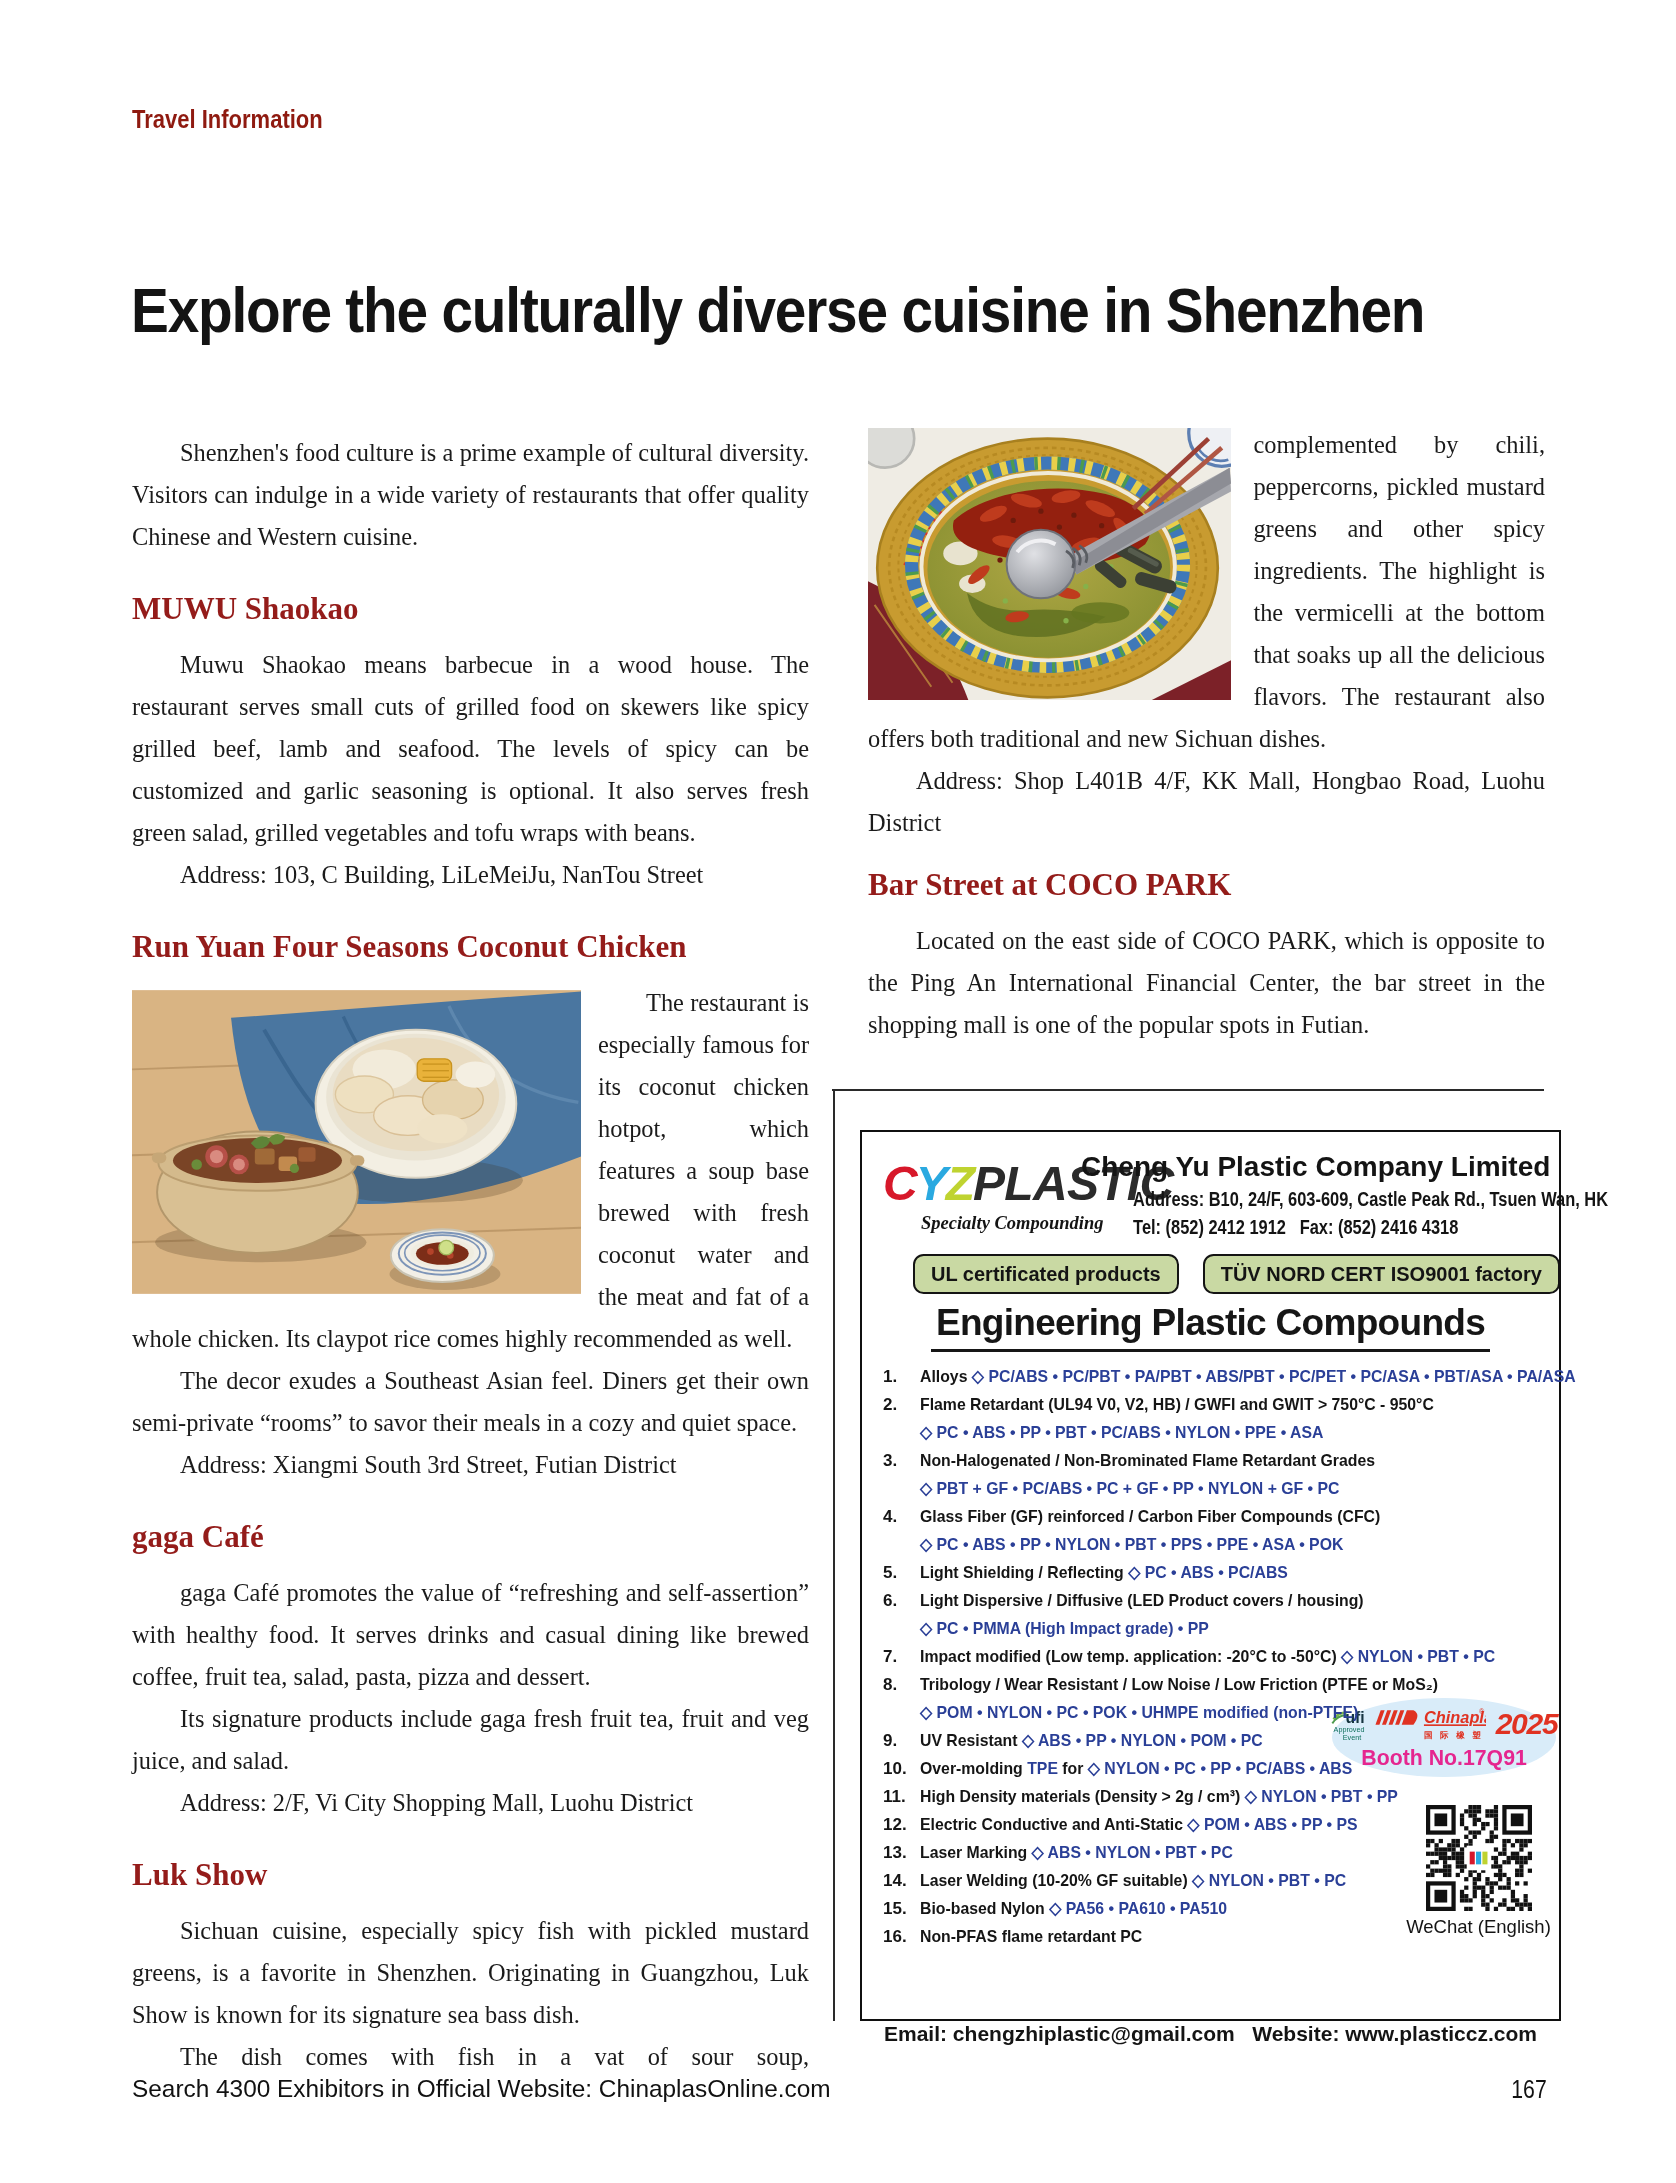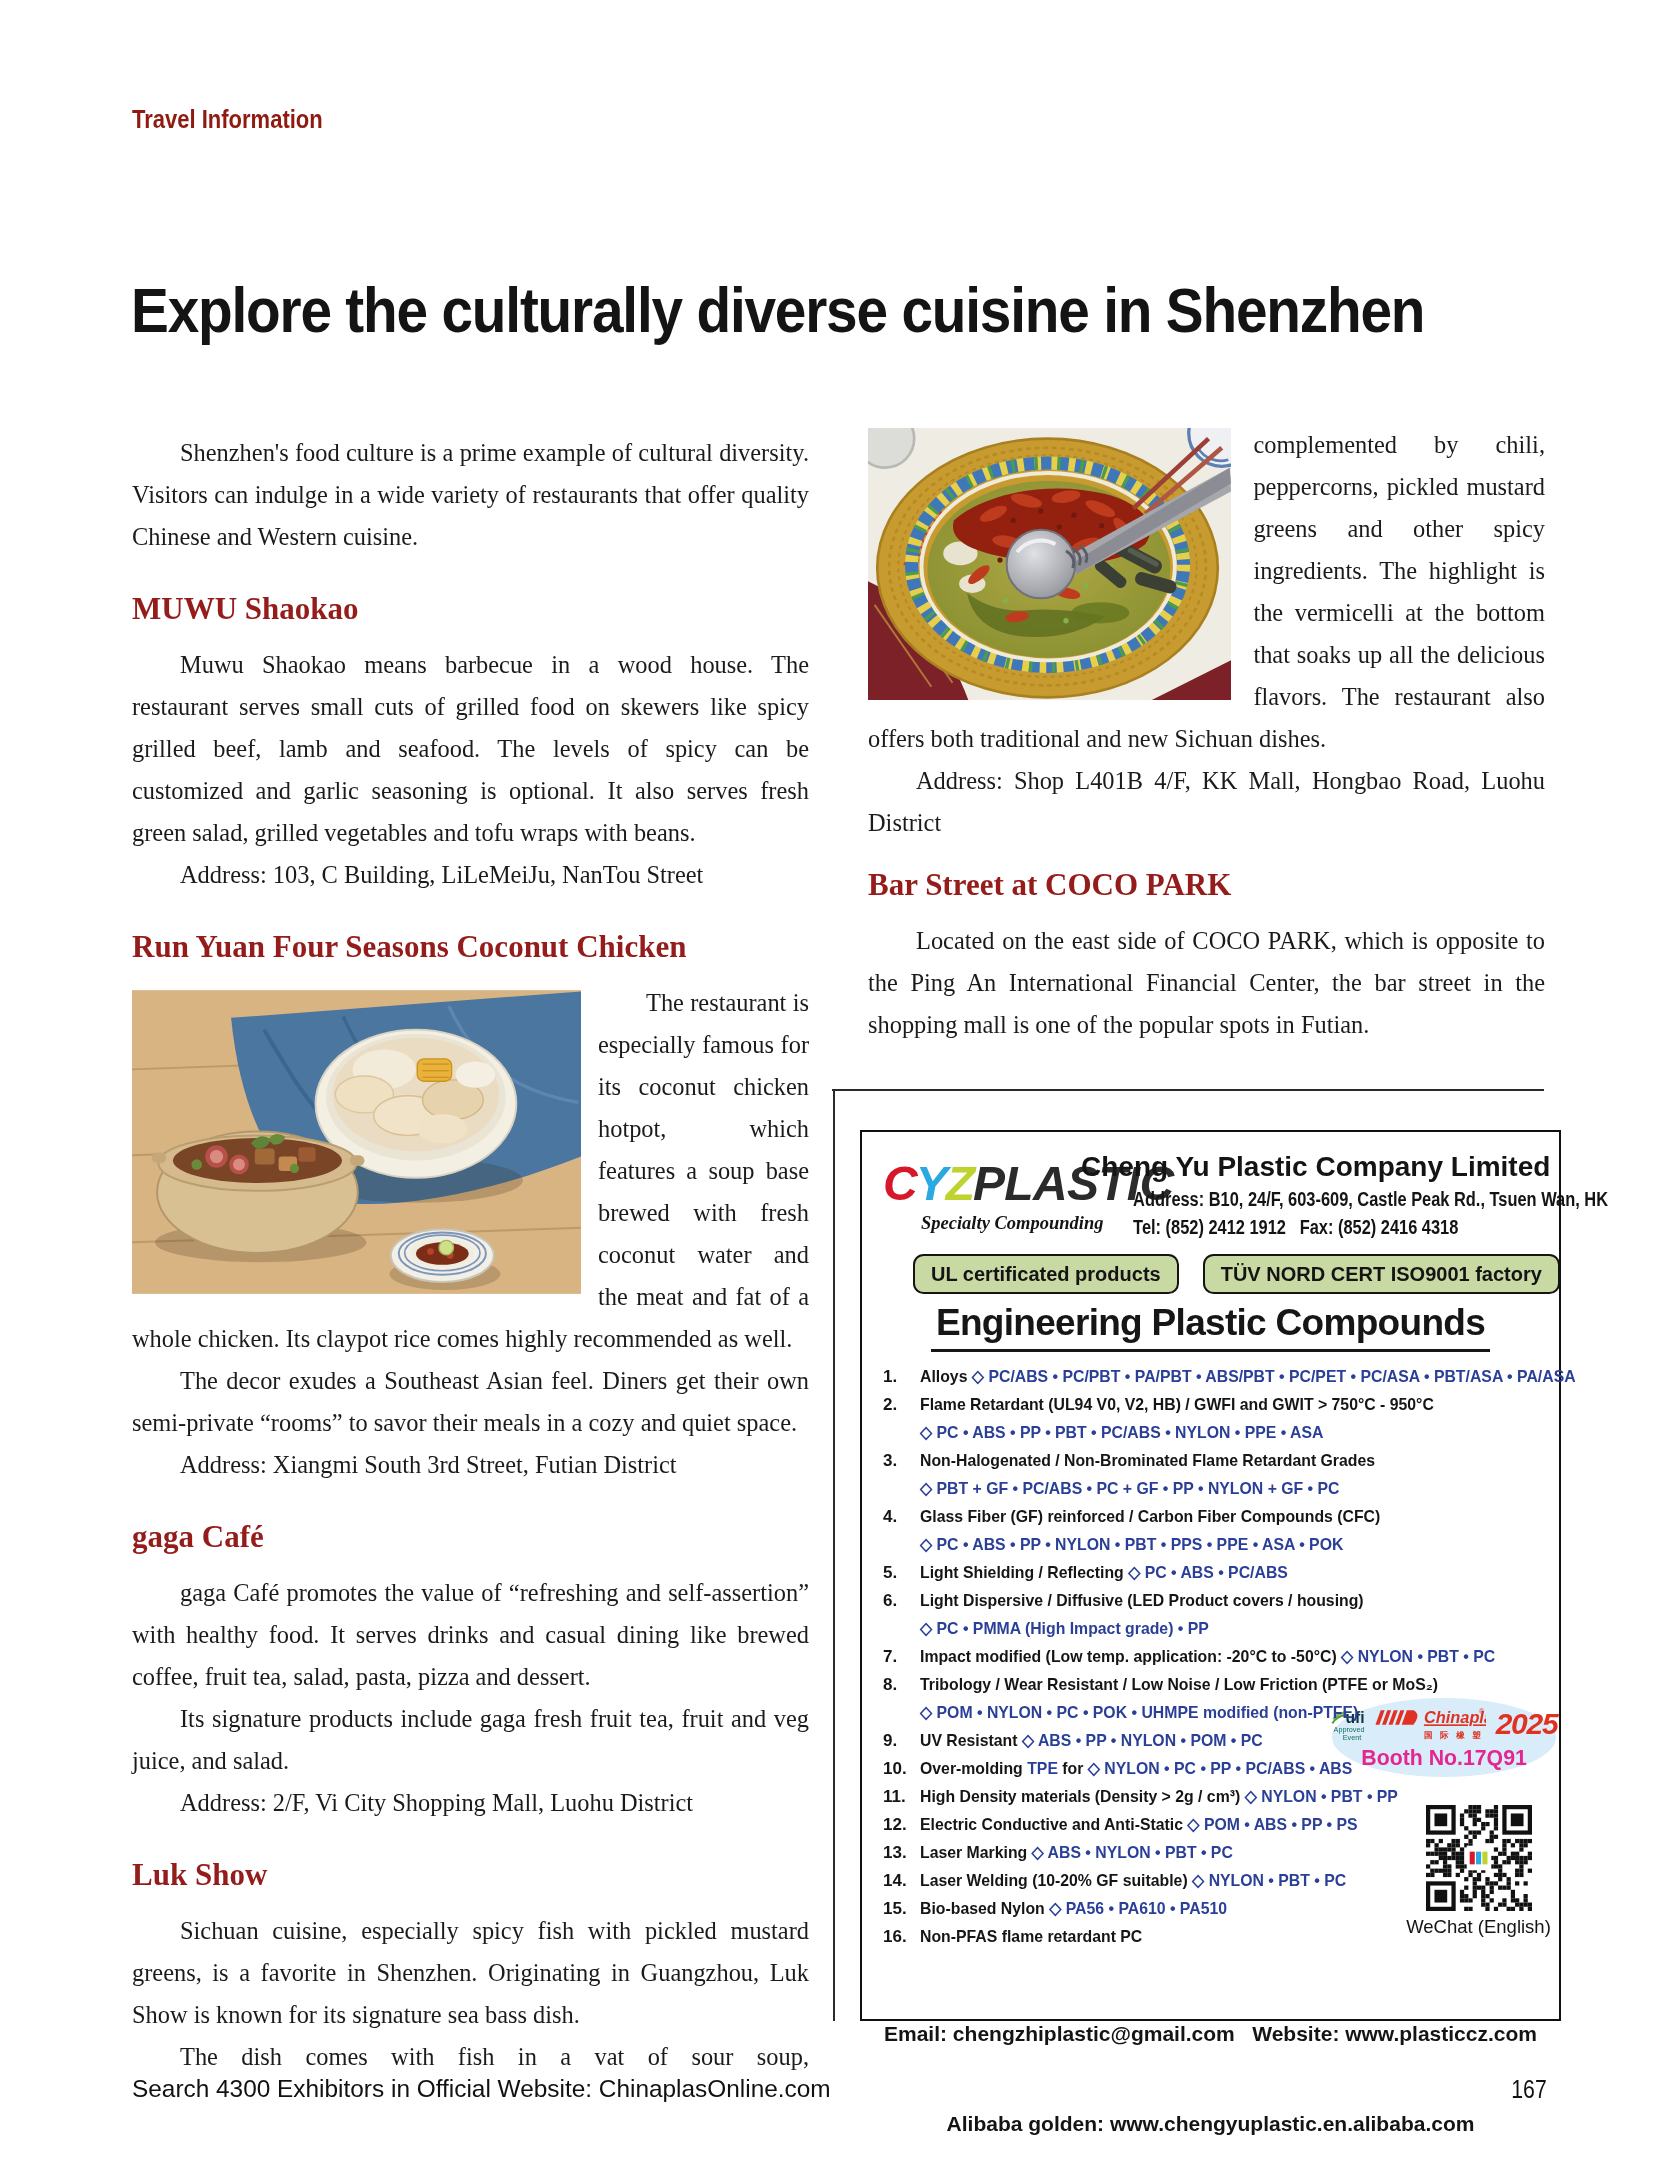--- a/index.html
+++ b/index.html
@@ -578,20 +578,19 @@
         <rect x="12.8" y="128" width="19.200000000000003" height="19.200000000000003" fill="#111"></rect>
         <rect x="61.44" y="61.44" width="37.12" height="37.12" fill="#fff"></rect>
         <rect x="65.92" y="70.4" width="7.68" height="19.200000000000003" fill="#d7182a"></rect>
         <rect x="75.52000000000001" y="70.4" width="7.68" height="19.200000000000003" fill="#2aa9e0"></rect>
         <rect x="85.12" y="70.4" width="7.68" height="19.200000000000003" fill="#bfd330"></rect>
       </svg>
     <div class="qr-caption">WeChat (English)</div>
 
     <div class="ad-contact">
       <div>Email: chengzhiplastic@gmail.com   Website: www.plasticcz.com</div>
-      <div>Alibaba golden: www.chengyuplastic.en.alibaba.com</div>
     </div>
   </div>
 
   <div class="footer-left">Search 4300 Exhibitors in Official Website: ChinaplasOnline.com</div>
   <div class="page-num">167</div>
 </div>
 
 
 </body></html>

